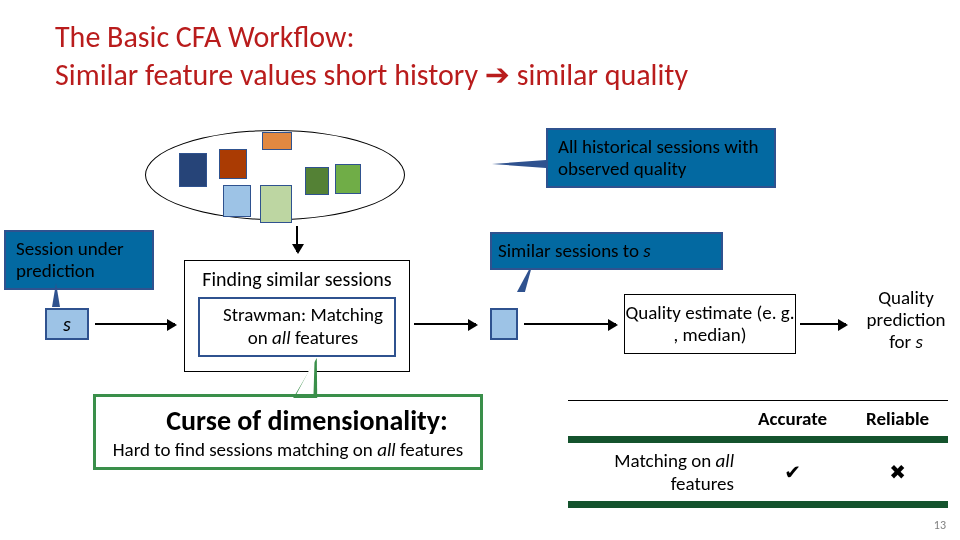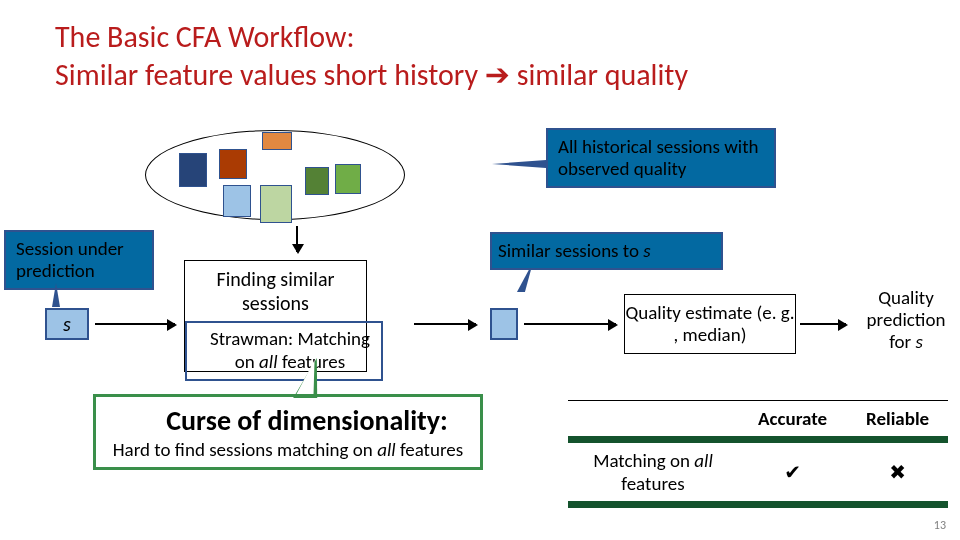--- a/index.html
+++ b/index.html
@@ -66,21 +66,21 @@
     width: 44px; height: 32px;
     border: 2px solid #2f528f;
     background:#9dc3e6;
     font-style: italic;
     font-size: 20px;
     display:flex; align-items:center; justify-content:center;
   }
   .match-group {
     position: absolute;
     top: 260px; left: 184px;
-    width: 183px; height: 112px;
+    width: 226px; height: 112px;
     border: 1px solid #000;
     text-align: center;
   }
   .match-group .lbl { font-size: 20px; padding-top: 6px; }
   .straw {
     margin: 6px auto 0 auto;
     width: 198px;
     border: 2px solid #2f528f;
     font-size: 19px;
     padding: 4px 4px 6px 16px;
@@ -146,21 +146,21 @@
         transform: skewX(-8deg);}
 
   .tbl {
     position:absolute;
     top: 400px; left: 568px;
     width: 380px;
     border-collapse: collapse;
     font-size: 19px;
   }
   .tbl th, .tbl td { border-top:1px solid #000; border-bottom:7px solid #14532d; padding:6px 4px; text-align:center;}
-  .tbl th:first-child, .tbl td:first-child { text-align:center; width:170px; }
+  .tbl th:first-child, .tbl td:first-child { text-align:right; width:170px; }
   .check { font-size:20px; }
   .cross { font-size:20px; }
   .pagenum { position:absolute; bottom:8px; right:14px; font-size:12px; color:#7f7f7f;}
 </style>
 </head>
 <body>
 
 <div class="title">
   <span>The Basic CFA Workflow:</span><br>
   <span>Similar feature values short history </span><span class="arrow-glyph">➔</span><span> similar quality</span>

